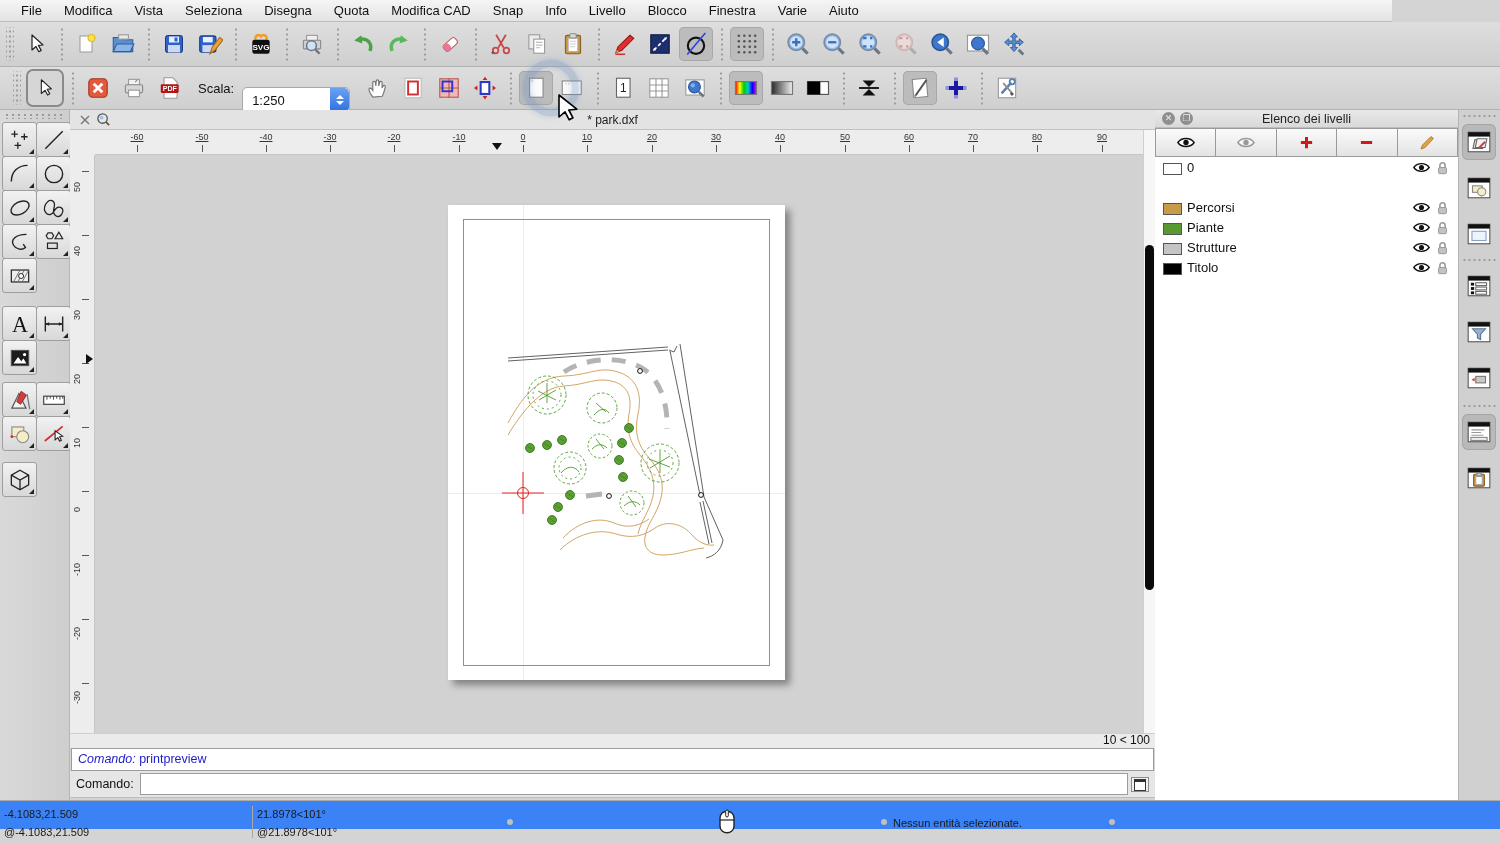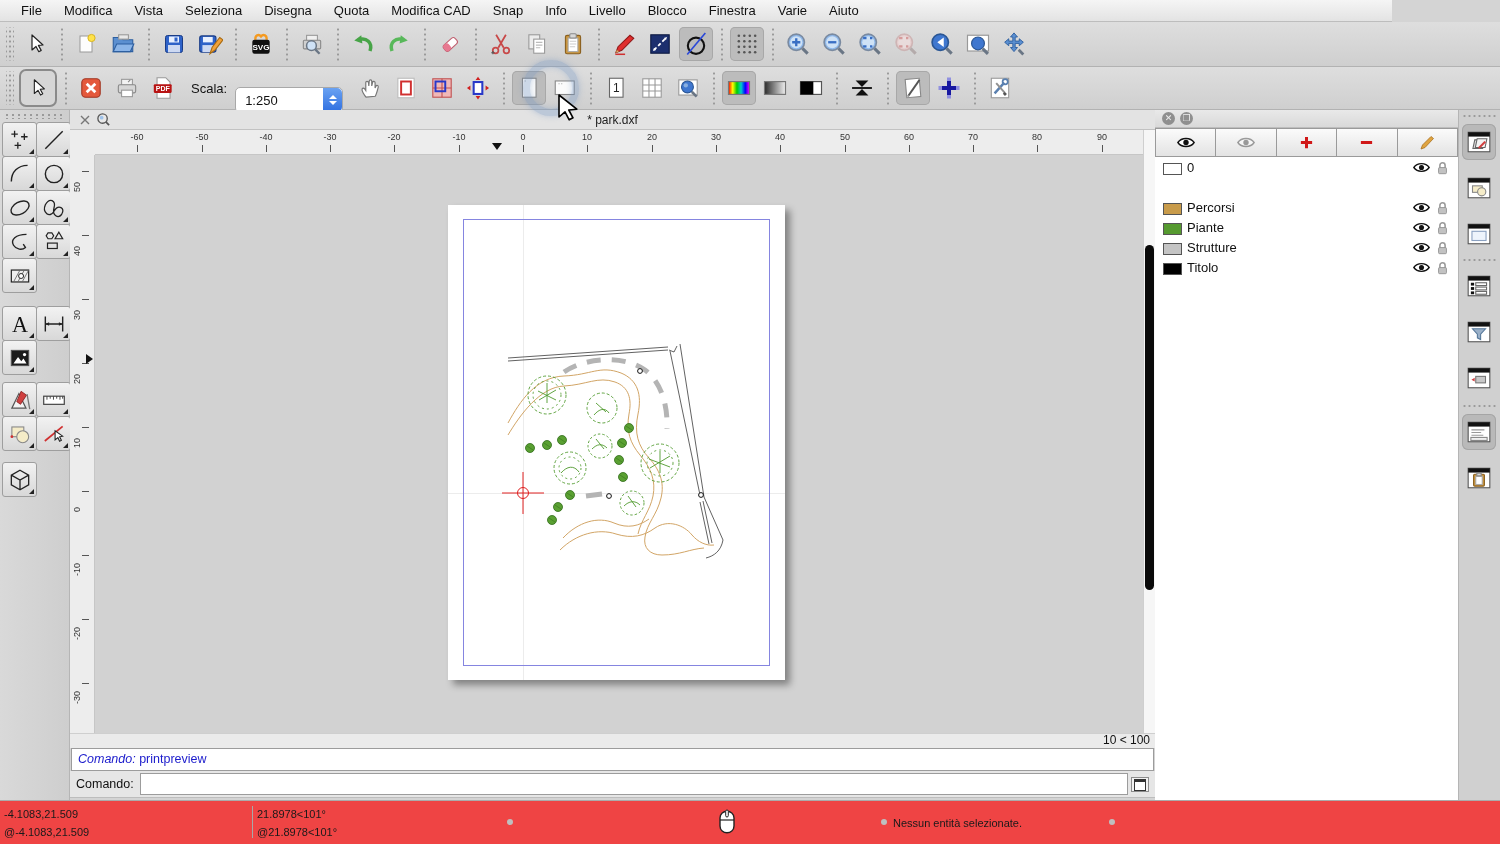--- a/index.html
+++ b/index.html
@@ -4,21 +4,21 @@
 <style>
   html,body{margin:0;padding:0;background:#d4d4d4;font-family:"Liberation Sans","DejaVu Sans",sans-serif;-webkit-font-smoothing:antialiased;}
   #app{position:relative;width:1500px;height:844px;overflow:hidden;background:#d4d4d4;}
   .b{position:absolute;box-sizing:border-box;}
   
   #menubar{left:0;top:0;width:1392px;height:22px;background:linear-gradient(#f5f5f5,#e3e3e3);border-bottom:1px solid #bdbdbd;display:flex;align-items:center;padding-left:10px;}
   .mi{font-size:13px;color:#111;padding:0 11px;white-space:nowrap;}
   
   .toolbar{background:linear-gradient(#dedede,#cfcfcf);border-bottom:1px solid #b2b2b2;display:flex;align-items:center;}
   #tb1{left:0;top:22px;width:1500px;height:45px;padding-left:6px;}
-  #tb2{left:0;top:67px;width:1500px;height:43px;padding-left:6px;}
+  #tb2{left:0;top:67px;width:1500px;height:43px;padding-left:13px;}
   .tbtn{width:34px;height:34px;display:flex;align-items:center;justify-content:center;border-radius:5px;margin:0 1px;flex:0 0 auto;position:relative;}
   .tbtn.pressed{background:#bcbcbc;box-shadow:inset 0 0 0 1px #a8a8a8;}
   .tbtn.framed{border:2px solid #8a8a8a;border-radius:7px;background:#d6d6d6;}
   .tbtn svg{display:block;}
   .sep{width:9px;height:34px;flex:0 0 auto;background-image:radial-gradient(circle,#9a9a9a 1px,transparent 1.2px);background-size:4px 5px;background-repeat:repeat-y;background-position:center top;margin:0 3px;}
   .handle{width:8px;height:34px;flex:0 0 auto;background-image:radial-gradient(circle,#9a9a9a 1px,transparent 1.2px);background-size:4px 5px;background-position:2px 2px;margin-right:4px;}
   #scale-label{font-size:13px;color:#111;margin:0 8px 0 10px;}
   #scale-combo{width:106px;height:24px;background:#fff;border:1px solid #a8a8a8;border-radius:5px;display:flex;align-items:center;position:relative;margin-top:24px;}
   #scale-combo .val{font-size:13px;color:#111;padding-left:9px;flex:1;}
   #scale-combo .stepper{width:19px;height:24px;background:linear-gradient(#6aa2f2,#2f6fe0);border-radius:0 5px 5px 0;display:flex;flex-direction:column;align-items:center;justify-content:center;gap:2px;}
@@ -32,21 +32,21 @@
   #palette{left:0;top:110px;width:70px;height:690px;background:linear-gradient(90deg,#d9d9d9,#cecece);border-right:1px solid #b5b5b5;}
   #palette .dots{position:absolute;left:4px;top:3px;width:62px;height:6px;background-image:radial-gradient(circle,#9a9a9a 1px,transparent 1.2px);background-size:6px 4px;}
   .pbtn{position:absolute;width:33px;height:33px;background:linear-gradient(#f2f2f2,#d8d8d8);border:1px solid #9e9e9e;border-radius:3px;display:flex;align-items:center;justify-content:center;}
   .pbtn:after{content:"";position:absolute;right:2px;bottom:2px;border-left:5px solid transparent;border-bottom:5px solid #222;}
   
   #tabbar{left:70px;top:110px;width:1085px;height:20px;background:#e3e3e3;border-bottom:1px solid #c2c2c2;}
   #tab-title{left:70px;top:110px;width:1085px;height:20px;text-align:center;font-size:12px;color:#222;line-height:20px;}
   #hruler{left:95px;top:130px;width:1048px;height:25px;background:#ededed;border-bottom:1px solid #c6c6c6;overflow:hidden;}
   #vruler{left:70px;top:155px;width:25px;height:578px;background:#ededed;border-right:1px solid #c6c6c6;overflow:hidden;}
   #ruler-corner{left:70px;top:130px;width:25px;height:25px;background:#ededed;}
-  .htick{position:absolute;top:2px;width:40px;margin-left:-20px;text-align:center;font-size:9px;color:#333;}
+  .htick{position:absolute;top:2px;width:40px;margin-left:-20px;text-align:center;font-size:9px;color:#333;text-decoration:underline;}
   .htick:after{content:"";position:absolute;left:50%;top:13px;width:1px;height:7px;background:#555;}
   .vtick{position:absolute;left:1px;height:40px;margin-top:-20px;display:flex;align-items:center;font-size:9px;color:#333;writing-mode:vertical-rl;transform:rotate(180deg);text-align:center;width:12px;}
   .vtick:after{content:"";position:absolute;left:-6px;top:50%;width:7px;height:1px;background:#555;}
   #htri{left:497px;top:143px;margin-left:-5px;width:0;height:0;border-left:5px solid transparent;border-right:5px solid transparent;border-top:7px solid #111;}
   #vtri{left:86px;top:354px;width:0;height:0;border-top:5px solid transparent;border-bottom:5px solid transparent;border-left:7px solid #111;}
   
   #canvas{left:95px;top:155px;width:1048px;height:578px;background:#d2d2d2;overflow:hidden;}
   #paper{left:353px;top:50px;width:337px;height:475px;background:#fff;box-shadow:5px 5px 7px rgba(0,0,0,.38);}
   #pageframe{left:15px;top:14px;width:307px;height:447px;border:1.5px solid #8585e0;}
   .axis{background:#ececec;}
@@ -57,21 +57,21 @@
   #zoomfact{left:1040px;top:733px;width:110px;height:15px;font-size:12px;color:#111;text-align:right;line-height:15px;}
   
   #cmd-hist{left:71px;top:748px;width:1083px;height:23px;background:#fff;border:1px solid #9c9c9c;font-size:12.5px;line-height:21px;padding-left:6px;color:#1c1ccc;}
   #cmd-hist .lbl{font-style:italic;color:#1c1ccc;}
   #cmd-row{left:70px;top:771px;width:1085px;height:27px;background:#e6e6e6;border-bottom:1px solid #bdbdbd;}
   #cmd-lbl{left:76px;top:777px;font-size:12.5px;color:#111;}
   #cmd-input{left:140px;top:773px;width:988px;height:22px;background:#fff;border:1px solid #9c9c9c;font-size:12px;padding:0 4px;font-family:inherit;}
   #cmd-btn{left:1131px;top:777px;width:18px;height:15px;background:#f2f2f2;border:1px solid #8d8d8d;display:flex;align-items:center;justify-content:center;}
   #cmd-btn .w{width:10px;height:8px;border:1px solid #333;border-top:3px solid #333;background:#fff;}
   
-  #statusbar{left:0;top:800px;width:1500px;height:44px;background:#ef4444;border-top:1px solid #ababab;font-size:11px;color:#1a1a1a;}
+  #statusbar{left:0;top:800px;width:1500px;height:29px;background:#3b82f6;border-top:1px solid #ababab;font-size:11px;color:#1a1a1a;}
   .stx{position:absolute;white-space:nowrap;}
   #st-div{left:252px;top:806px;width:1px;height:32px;background:#a8a8a8;}
   .sdot{position:absolute;width:6px;height:6px;border-radius:50%;background:#bfbfbf;}
   
   #rpanel{left:1155px;top:110px;width:303px;height:690px;background:#e6e6e6;border-left:1px solid #b5b5b5;}
   #rp-head{left:1155px;top:110px;width:303px;height:18px;background:linear-gradient(#e9e9e9,#d9d9d9);border-bottom:1px solid #bdbdbd;}
   #rp-title{left:1155px;top:110px;width:303px;height:18px;text-align:center;font-size:12.5px;color:#222;line-height:18px;}
   .wbtn{position:absolute;width:13px;height:13px;border-radius:50%;background:#8f8f8f;color:#efefef;font-size:9px;line-height:13px;text-align:center;top:112px;}
   #rp-tools{left:1155px;top:128px;width:303px;height:29px;display:flex;}
   .rtool{flex:1;border:1px solid #9a9a9a;border-left-width:0;background:linear-gradient(#fbfbfb,#e3e3e3);display:flex;align-items:center;justify-content:center;}
@@ -761,20 +761,21 @@
   <svg class="b" style="left:717px;top:806px" width="20" height="30" viewBox="0 0 20 30">
       <path d="M3 12c0-9 14-9 14 0v8c0 9-14 9-14 0z" fill="#fff" stroke="#222" stroke-width="1.4"></path>
       <path d="M3 14h14" stroke="#222" stroke-width="1.2"></path>
       <rect x="8.7" y="4" width="2.6" height="7" rx="1.3" fill="#fff" stroke="#222"></rect>
     </svg>
 
   <div class="b" id="rpanel"></div>
   <div class="b" id="rp-head"></div>
   <div class="wbtn" style="left:1162px">✕</div>
   <div class="wbtn" style="left:1180px">❐</div>
+  <div class="b" id="rp-title">Elenco dei livelli</div>
   <div class="b" id="rp-tools">
     <div class="rtool">
         <svg width="18" height="13" viewBox="0 0 20 14">
           <path d="M1 7C5 1 15 1 19 7C15 13 5 13 1 7z" fill="#fff" stroke="#111" stroke-width="1.6"></path>
           <circle cx="10" cy="7" r="3" fill="#111"></circle>
         </svg>
       </div>
     <div class="rtool">
         <svg width="18" height="13" viewBox="0 0 20 14" style="opacity:.45">
           <path d="M1 7C5 1 15 1 19 7C15 13 5 13 1 7z" fill="#fff" stroke="#333" stroke-width="1.6"></path>

